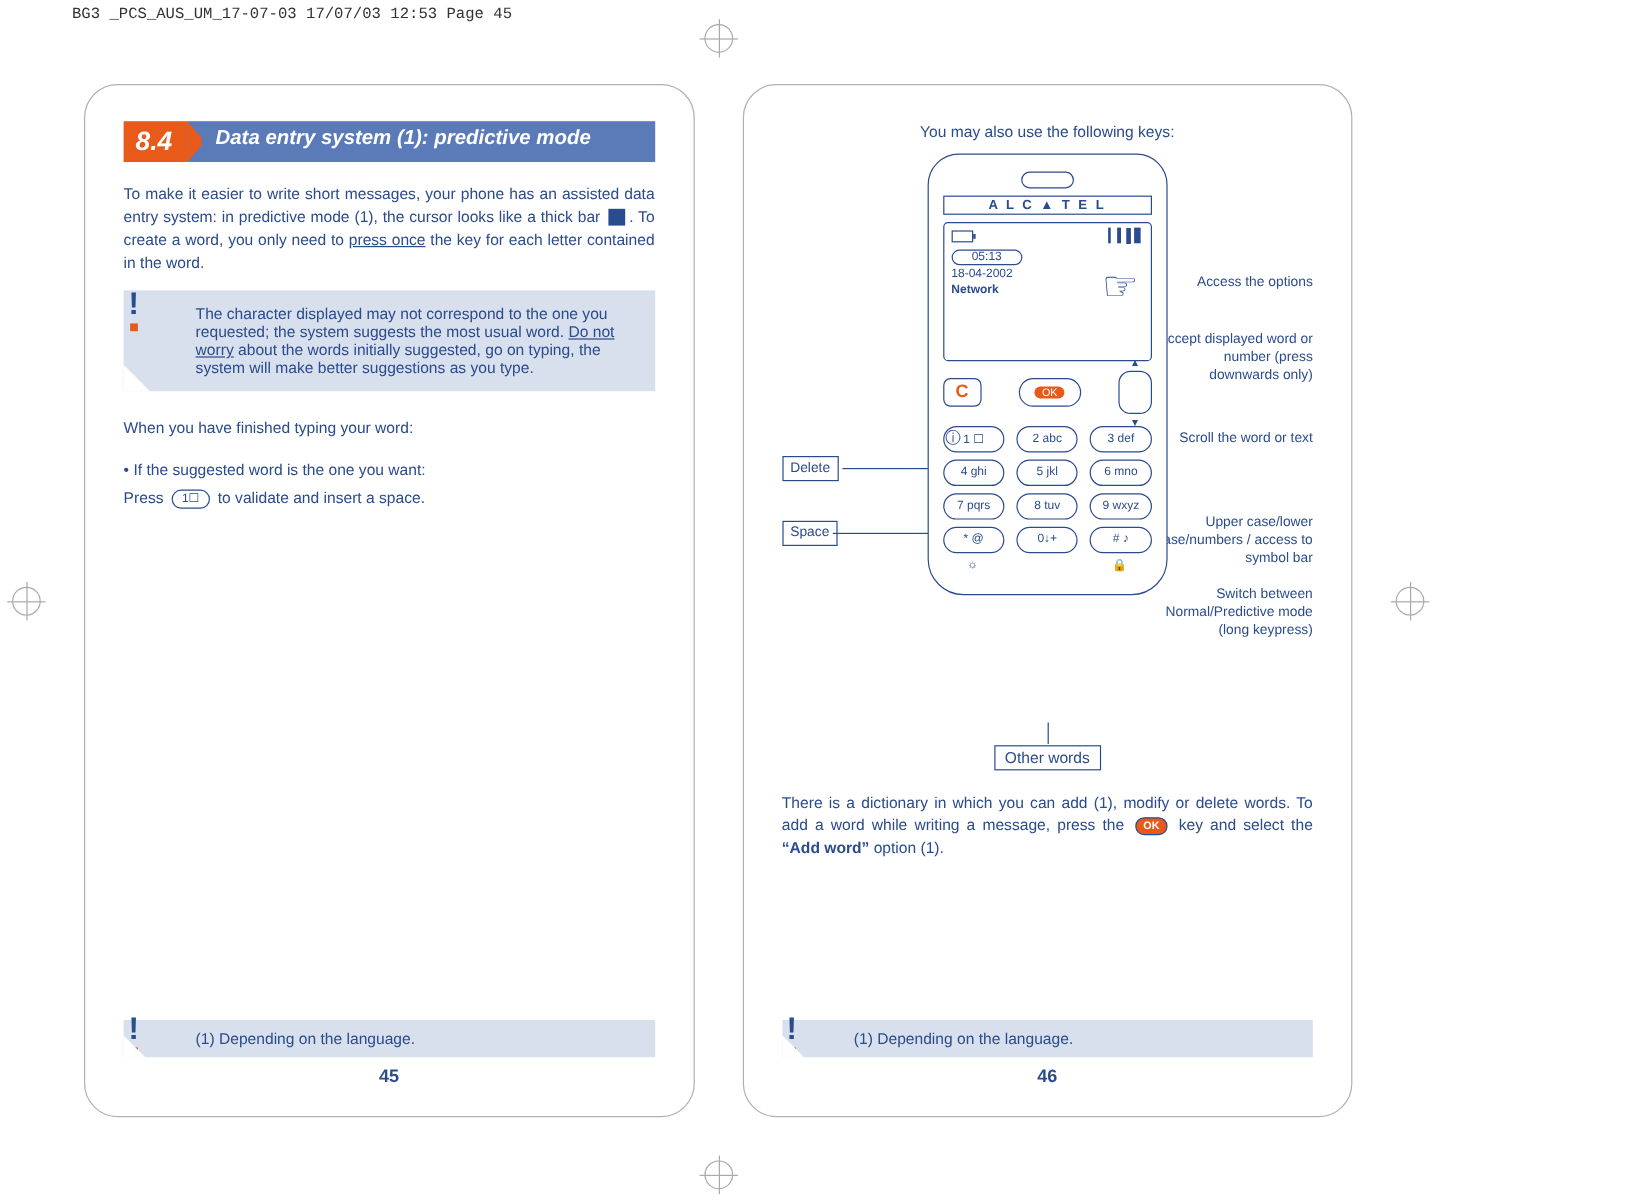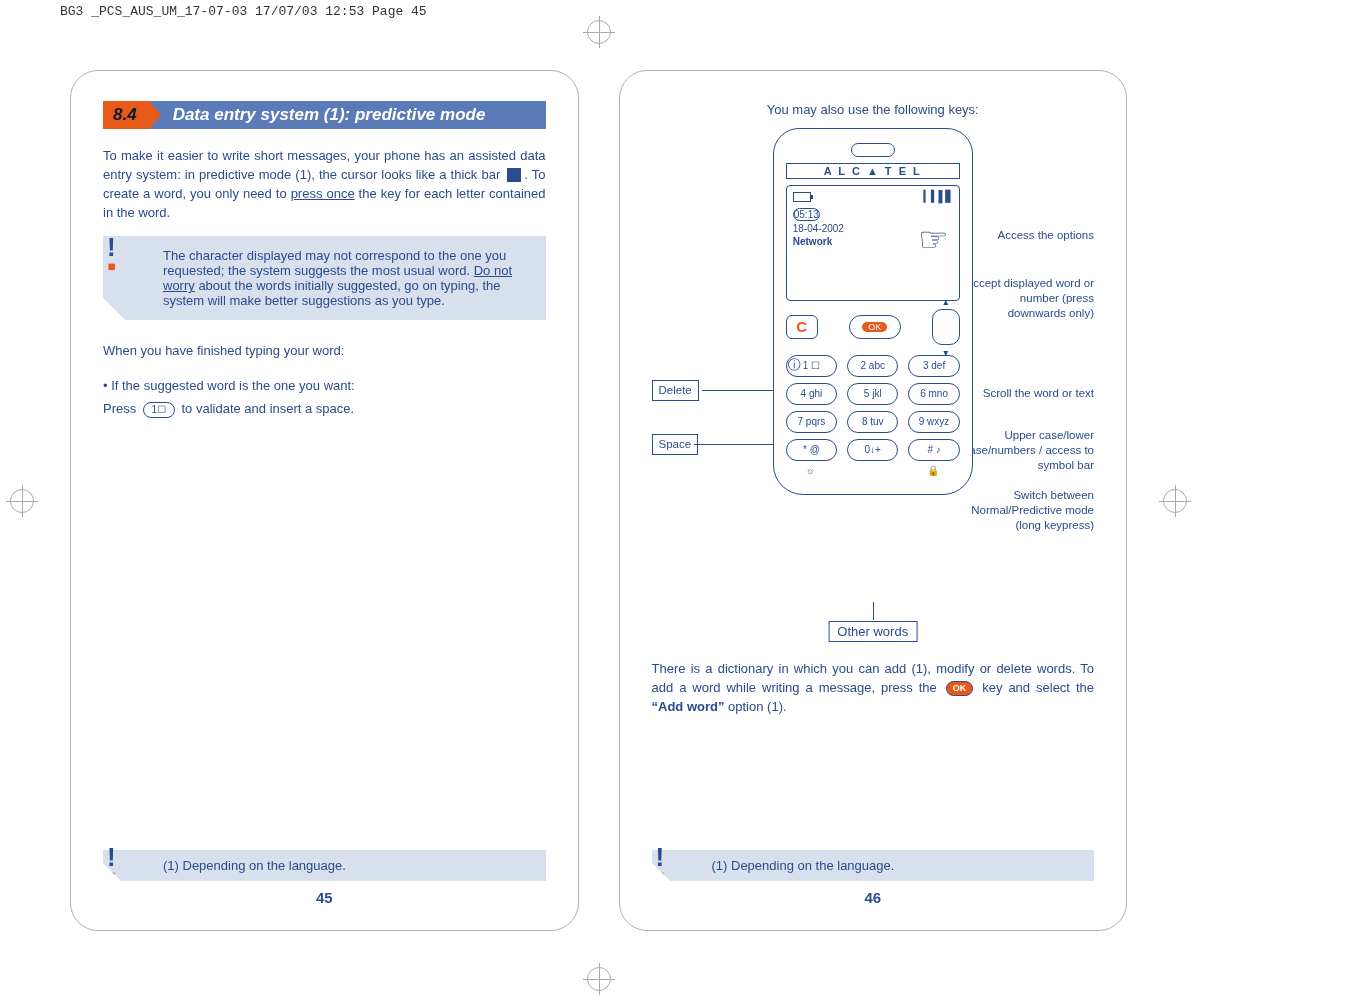--- a/index.html
+++ b/index.html
@@ -68,24 +68,24 @@
     flex-direction: column;
     position: relative;
   }
   .section-head {
     display: flex;
     align-items: stretch;
     margin-bottom: 18px;
   }
   .section-num {
     background: #e85a1a;
-    color: #0f172a;
+    color: #ffffff;
     font-weight: bold;
     font-style: italic;
-    font-size: 17px;
+    font-size: 22px;
     padding: 4px 12px 4px 10px;
     position: relative;
   }
   .section-num::after {
     content:"";
     position:absolute;
     right:-12px; top:0; bottom:0;
     border-left:12px solid #e85a1a;
     border-top:14px solid transparent;
     border-bottom:14px solid transparent;
@@ -216,21 +216,21 @@
     box-sizing:border-box;
     font-size:10px;
     color:#2a4b8d;
     margin-bottom:8px;
   }
   .screen .batt {
     position:absolute; left:6px; top:6px; width:16px; height:8px; border:1px solid #2a4b8d;
   }
   .screen .batt::after { content:""; position:absolute; right:-3px; top:2px; width:2px; height:4px; background:#2a4b8d; }
   .screen .sig { position:absolute; right:6px; top:4px; font-size:11px; letter-spacing:-1px; }
-  .screen .clock-pill { border:1px solid #2a4b8d; border-radius:8px; padding:0 0; display:inline-block; margin-top:16px; font-size:10px; }
+  .screen .clock-pill { border:1px solid #2a4b8d; border-radius:8px; padding:0 16px; display:inline-block; margin-top:16px; font-size:10px; }
   .screen .date { font-size:10px; margin-top:2px; }
   .screen .net { font-size:10px; font-weight:bold; margin-top:2px; }
   .screen .hand { position:absolute; right:10px; top:36px; font-size:34px; line-height:1; }
   .softrow { display:flex; justify-content:space-between; align-items:center; margin:2px 0 6px; }
   .soft-c { width:30px; height:22px; border:1.5px solid #2a4b8d; border-radius:6px; display:flex; align-items:center; justify-content:center; font-weight:bold; color:#e85a1a; font-size:15px; }
   .ok-key { width:50px; height:22px; border:1.5px solid #2a4b8d; border-radius:12px; display:flex; align-items:center; justify-content:center; }
   .ok-key span { background:#e85a1a; color:#fff; font-size:9px; border-radius:8px; padding:0 6px; }
   .nav-key { width:26px; height:34px; border:1.5px solid #2a4b8d; border-radius:10px; position:relative; }
   .nav-key::before { content:"▴"; position:absolute; left:50%; top:-14px; transform:translateX(-50%); font-size:10px; color:#2a4b8d; }
   .nav-key::after { content:"▾"; position:absolute; left:50%; bottom:-14px; transform:translateX(-50%); font-size:10px; color:#2a4b8d; }
@@ -334,21 +334,21 @@
           </div>
           <div class="hline" style="left:50px; top:262px; width:130px;"></div>
 
           <div class="callout left" style="left:0; top:306px;">
             <span class="co-box">Space</span>
           </div>
           <div class="hline" style="left:42px; top:316px; width:138px;"></div>
 
           <div class="callout right" style="right:0; top:100px; width:130px;">Access the options</div>
           <div class="callout right" style="right:0; top:148px; width:130px;">Accept displayed word or number (press downwards only)</div>
-          <div class="callout right" style="right:0; top:230px; width:130px;margin-top:28px;">Scroll the word or text</div>
+          <div class="callout right" style="right:0; top:230px; width:130px;">Scroll the word or text</div>
           <div class="hline" style="right:130px; top:260px; width:50px;"></div>
 
           <div class="callout right" style="right:0; top:300px; width:140px;">Upper case/lower case/numbers / access to symbol bar</div>
           <div class="callout right" style="right:0; top:360px; width:140px;">Switch between Normal/Predictive mode (long keypress)</div>
 
           <div class="phone">
             <div class="phone-body">
               <div class="ear"></div>
               <div class="brand-box">A L C ▲ T E L</div>
               <div class="screen">

